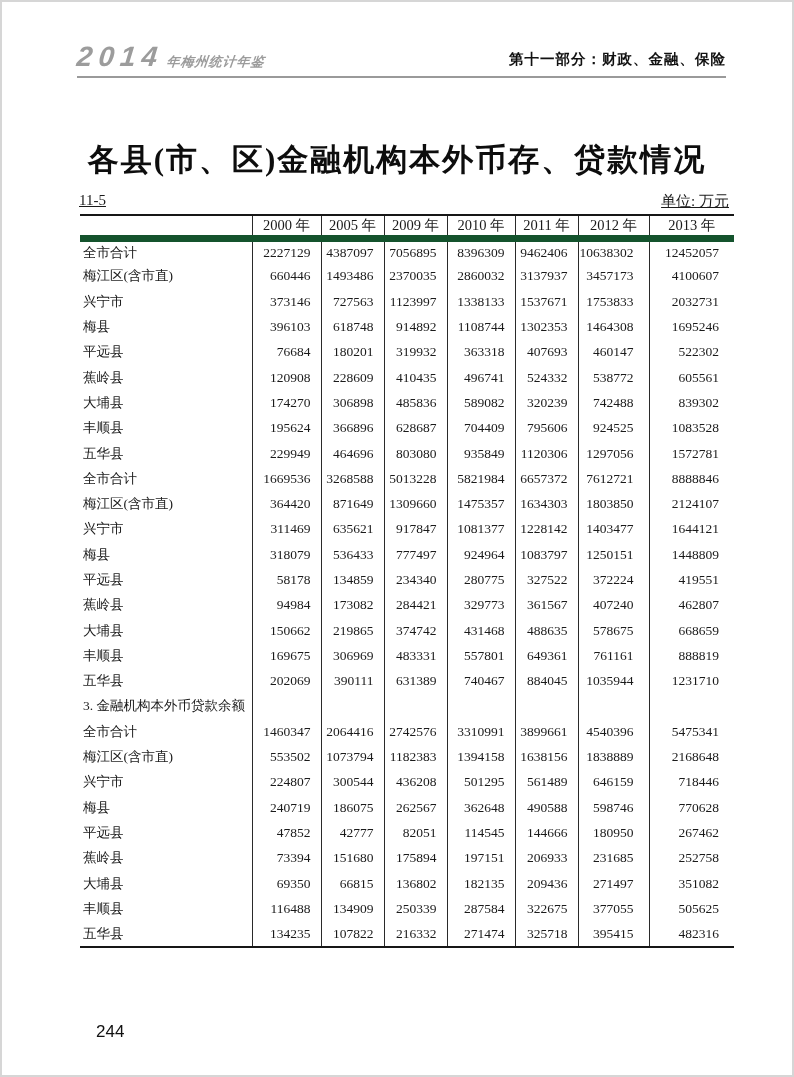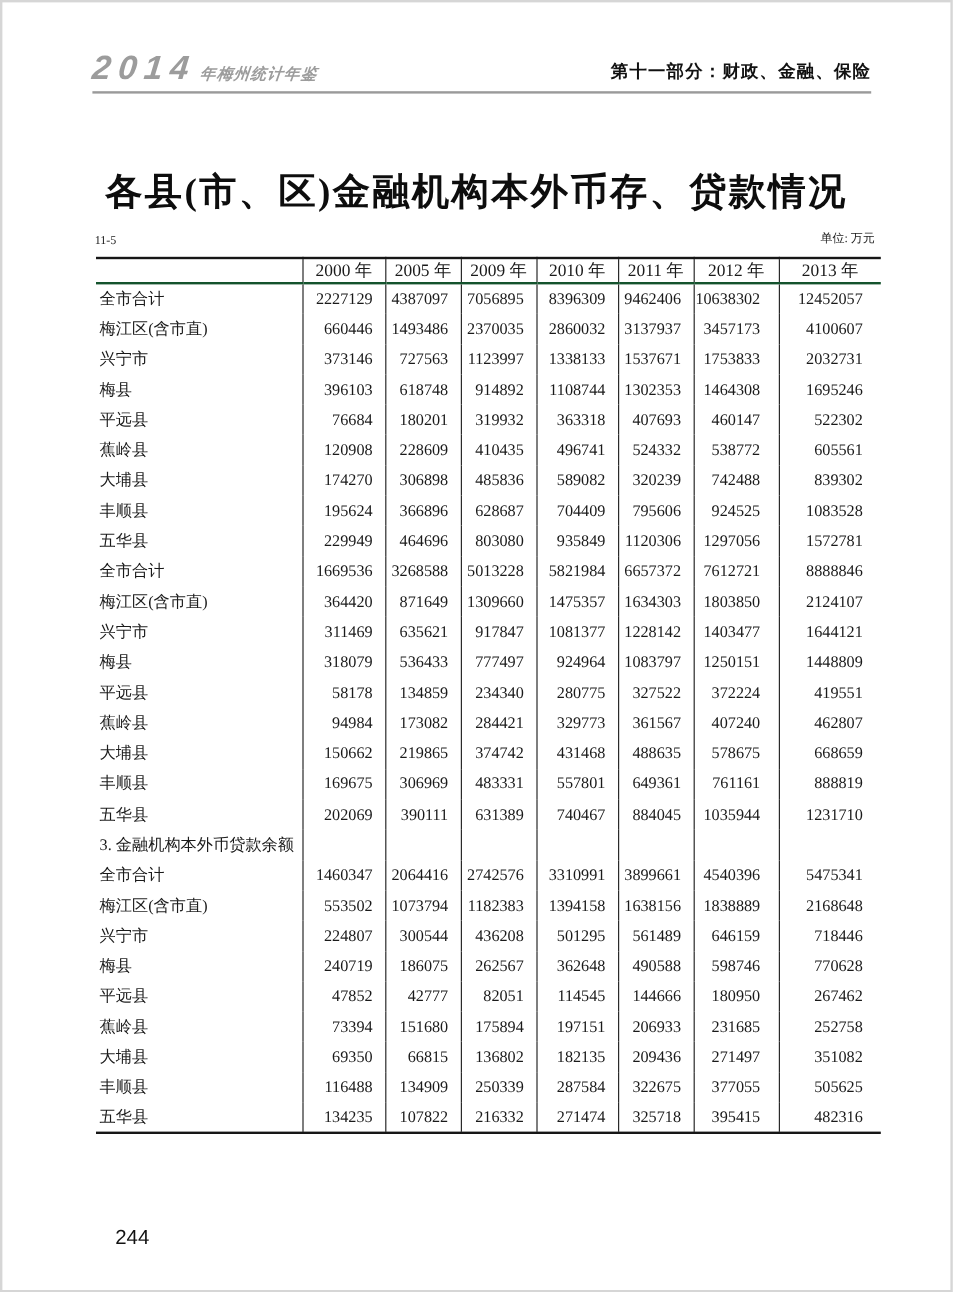--- a/index.html
+++ b/index.html
@@ -67,42 +67,42 @@
     color: #0d0d0d;
     margin-top: 19px;
   }
 
   
   .table-meta {
     position: absolute;
     top: 190px; left: 77px; width: 650px;
     display: flex;
     justify-content: space-between;
-    align-items: flex-end;
-    font-size: 10px;
+    font-size: 15px;
+    text-decoration: underline;
   }
 
   
   .table-wrap {
     position: absolute;
     top: 212px; left: 78px; width: 654px;
   }
   table.stat {
     width: 654px;
     border-collapse: collapse;
     table-layout: fixed;
     border-top: 2px solid #161616;
     border-bottom: 2px solid #161616;
   }
   table.stat thead th {
     font-weight: normal;
     font-size: 14.5px;
     text-align: center;
     height: 20px;
-    border-bottom: 2px solid #14532d;
+    border-bottom: 7px solid #14532d;
     border-right: 1px solid #2a2a2a;
   }
   table.stat thead th:last-child { border-right: none; }
   table.stat td {
     height: 25.3px;
     font-size: 13.5px;
     border-right: 1px solid #2a2a2a;
     white-space: nowrap;
     overflow: hidden;
   }

